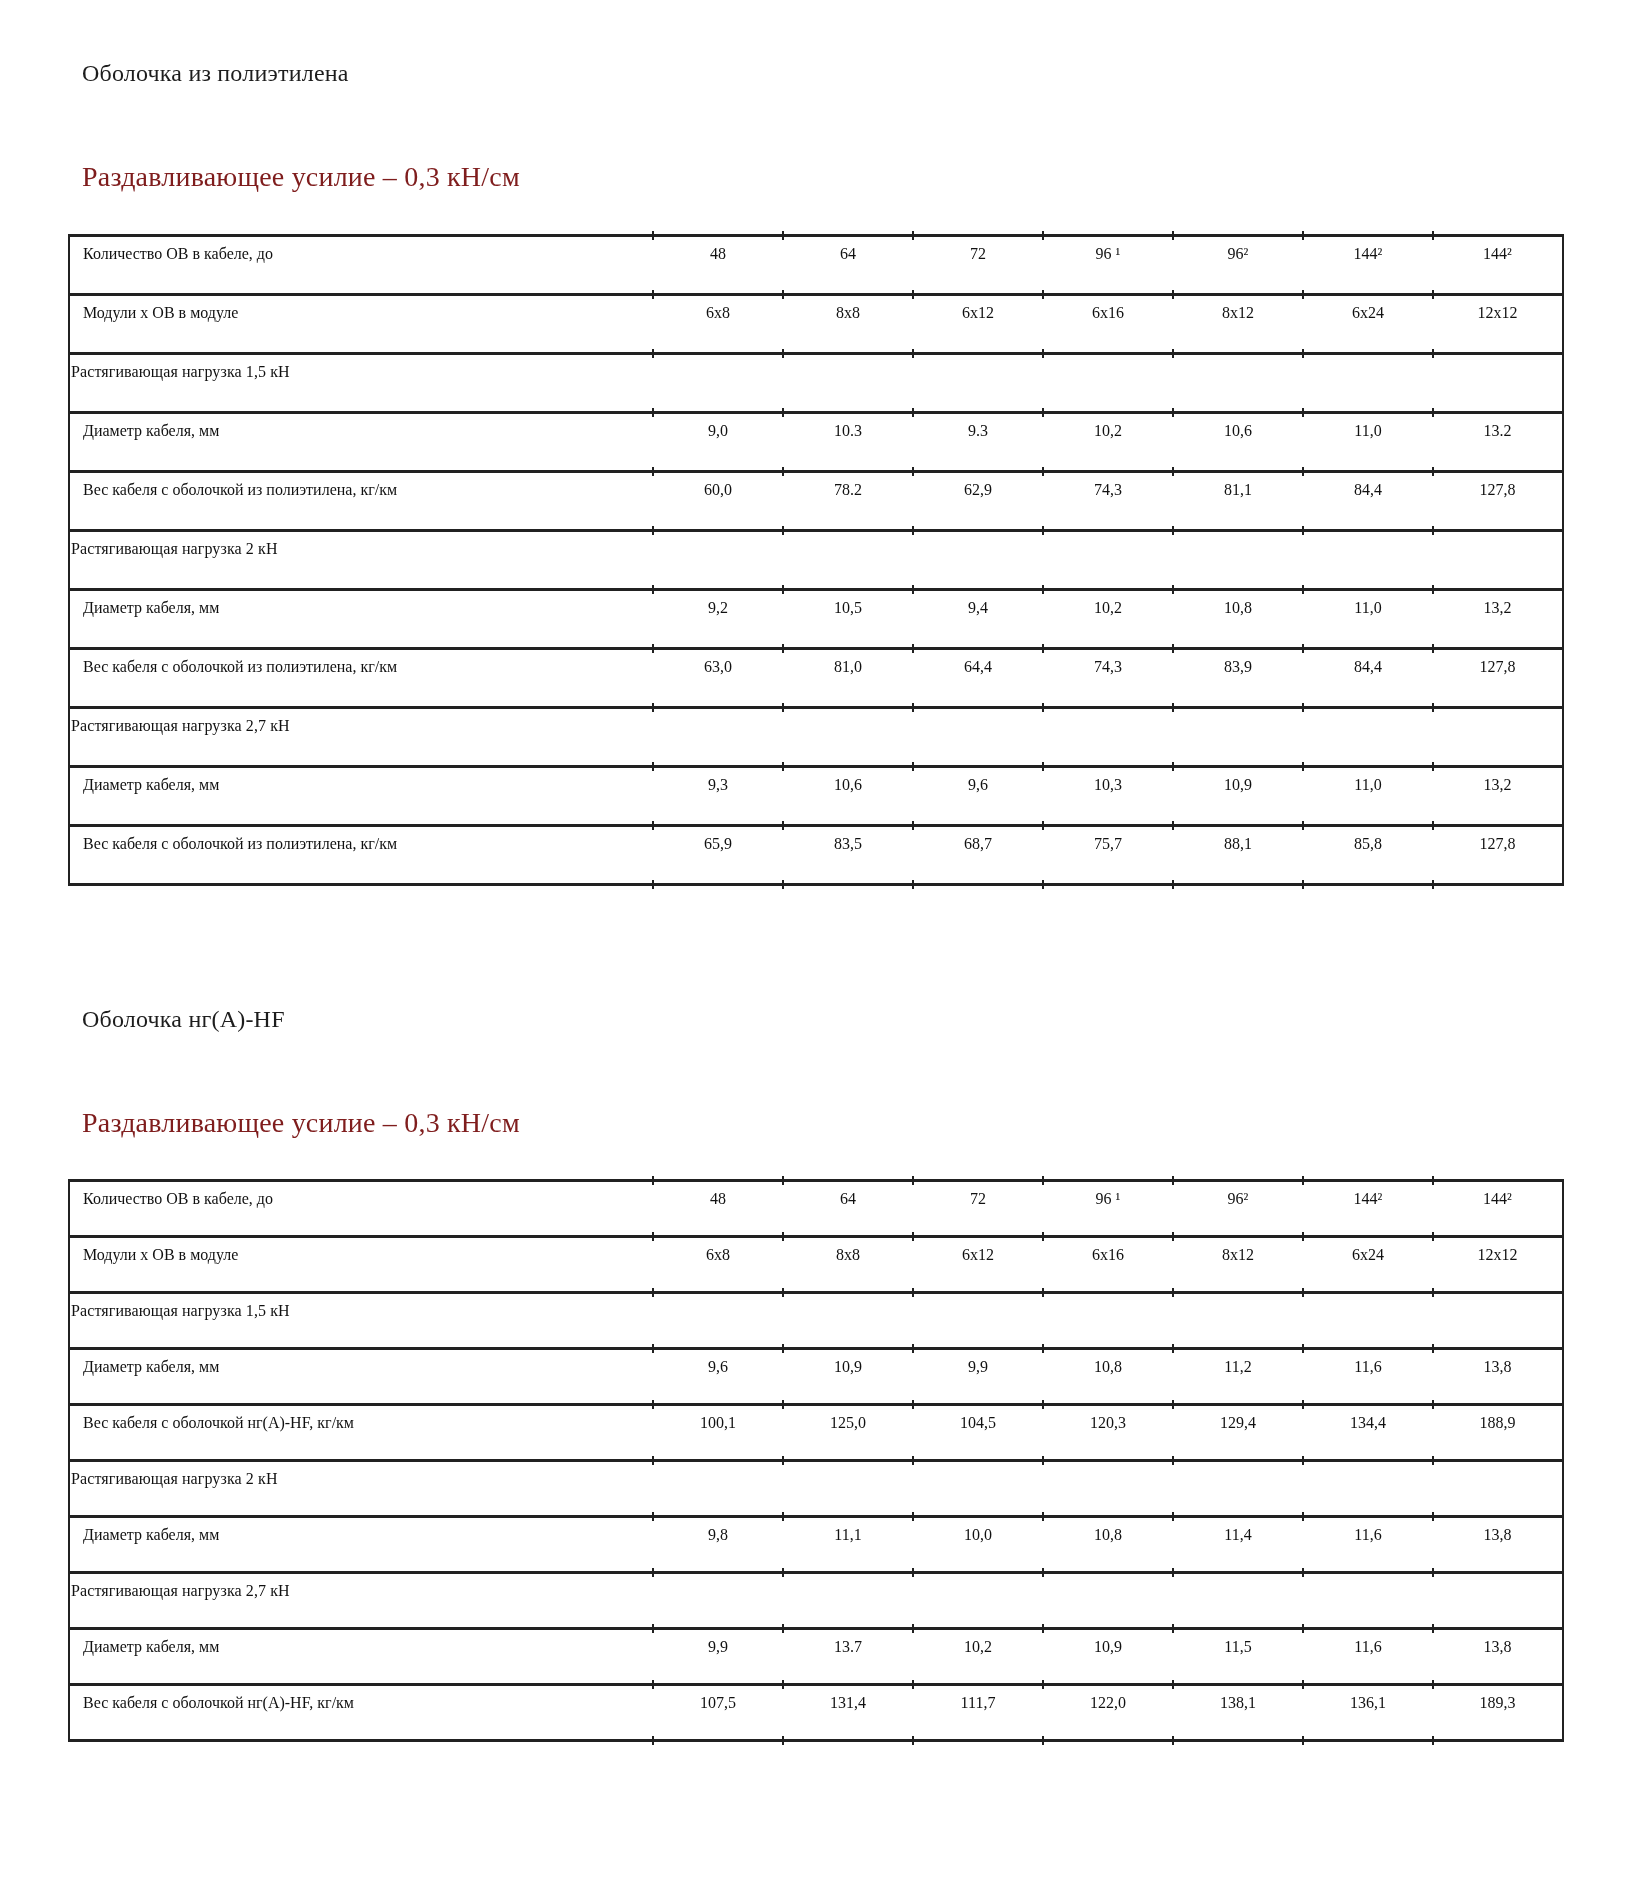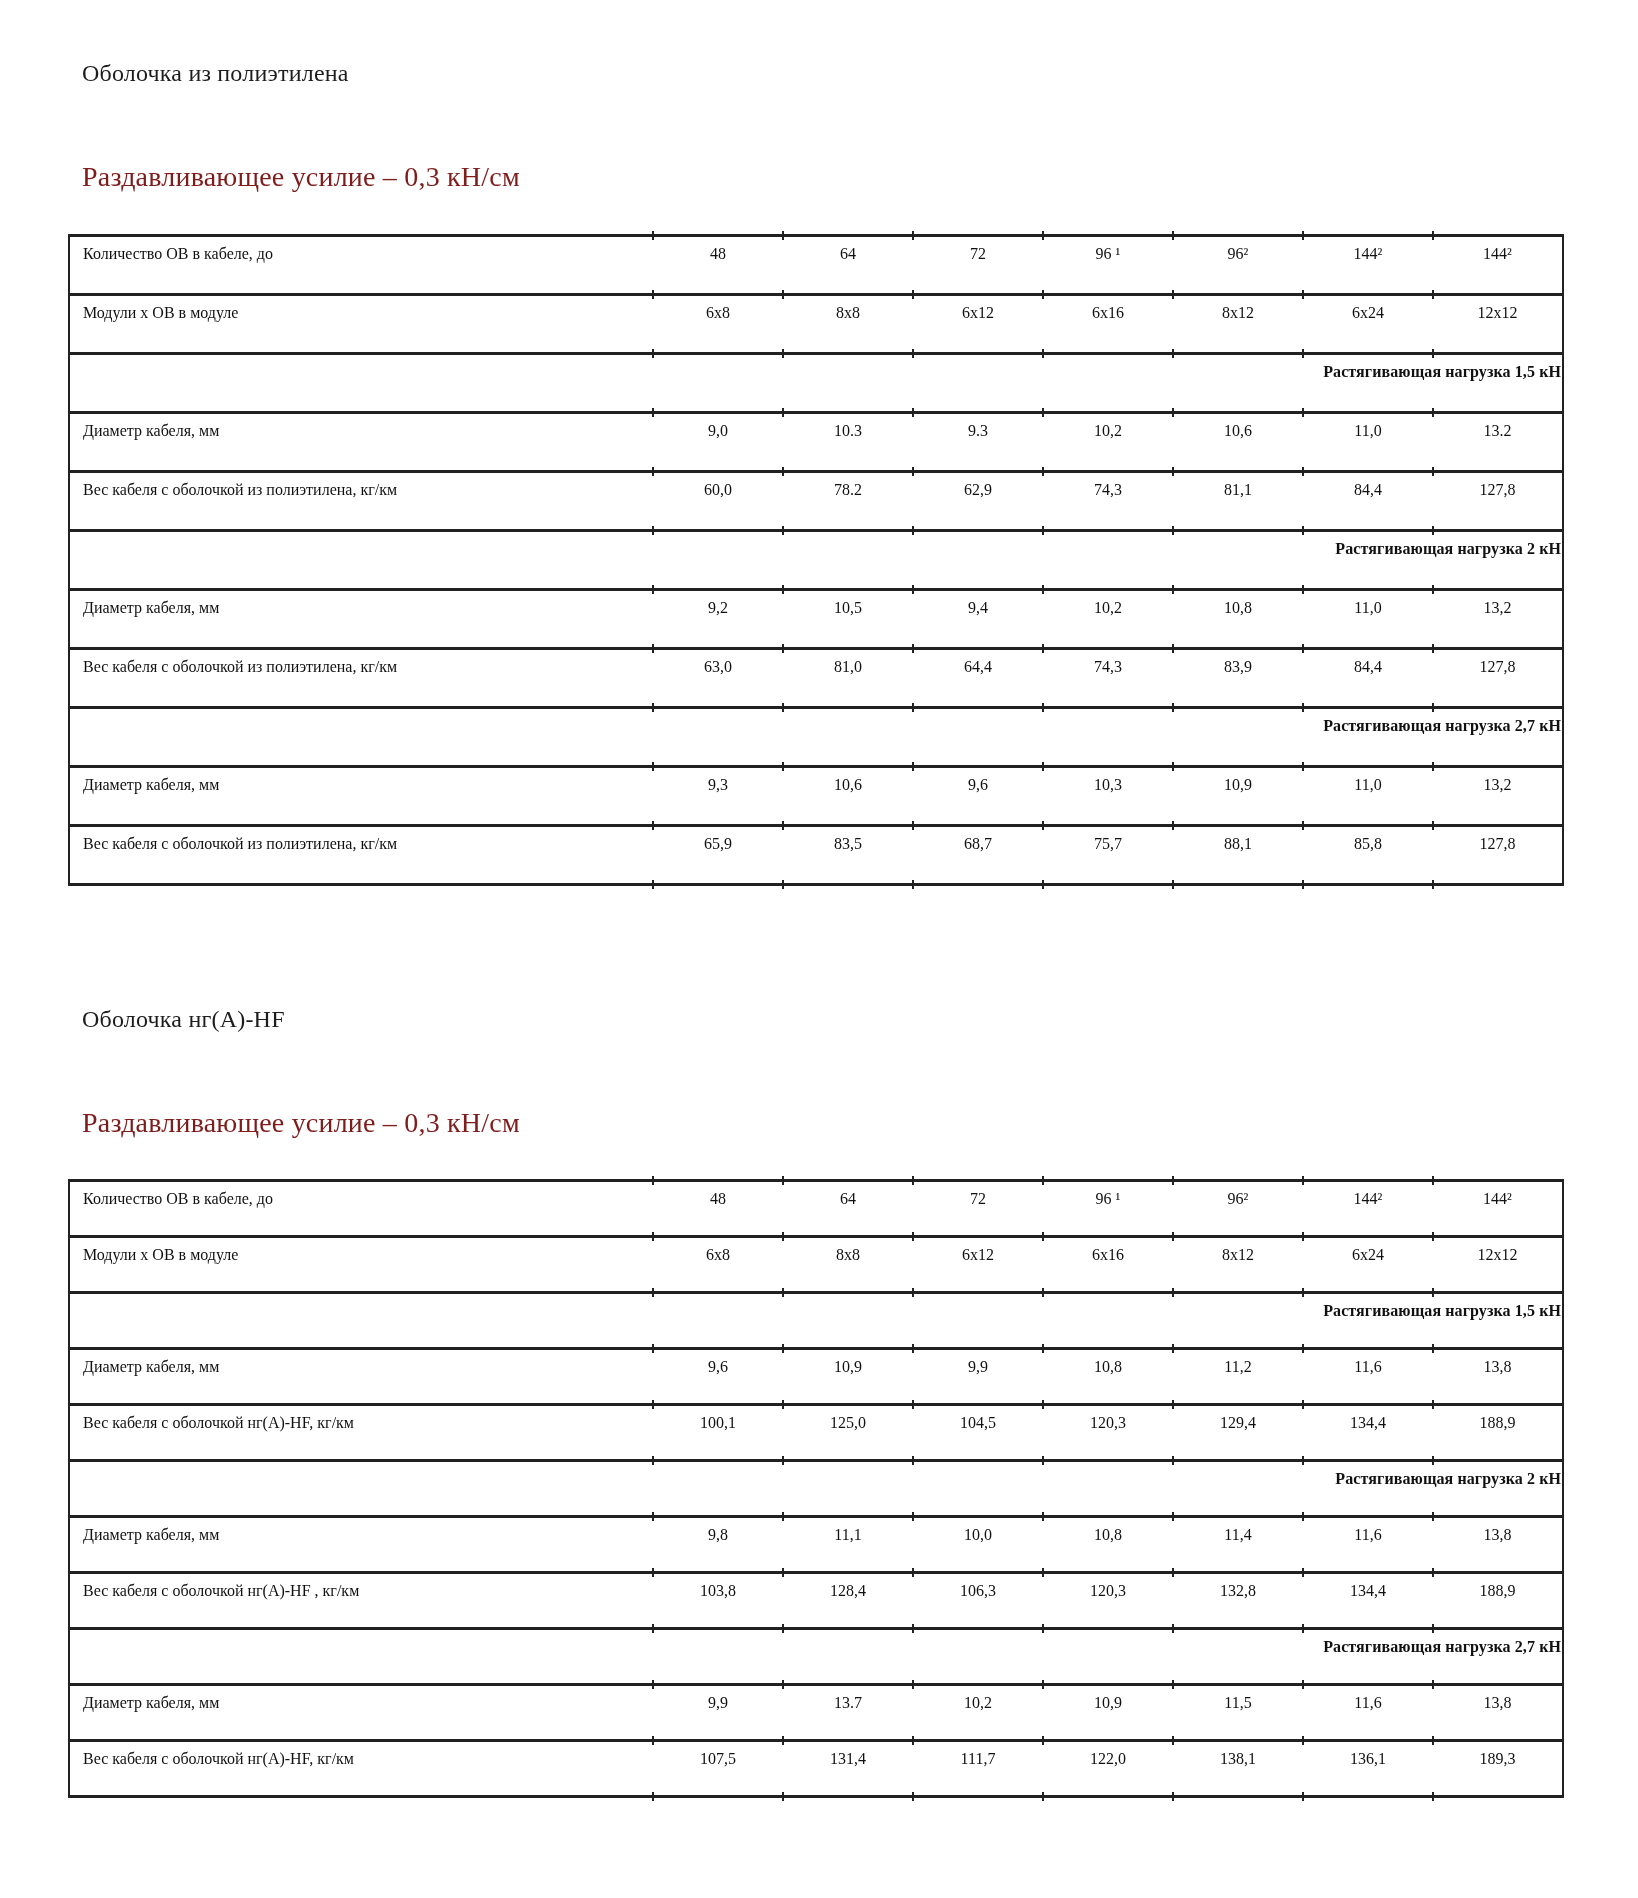--- a/index.html
+++ b/index.html
@@ -79,22 +79,22 @@
     position: absolute;
     left: -1px;
     width: 2px;
     height: 9px;
     background: #212121;
   }
   td.value-cell::before { top: -6px; }
   td.value-cell::after  { bottom: -6px; }
 
   td.section-cell {
-    text-align: right;
-    font-weight: bold;
+    text-align: left;
+    font-weight: normal;
     letter-spacing: 0.1px;
   }
 </style>
 </head>
 <body>
 
 <div class="doc">
 
   <div class="section-block first">
     <h1 class="doc-title">Оболочка из полиэтилена</h1>
@@ -269,30 +269,20 @@
             <td class="label-cell">Диаметр кабеля, мм</td>
             <td class="value-cell">9,8</td>
             <td class="value-cell">11,1</td>
             <td class="value-cell">10,0</td>
             <td class="value-cell">10,8</td>
             <td class="value-cell">11,4</td>
             <td class="value-cell">11,6</td>
             <td class="value-cell">13,8</td>
           </tr>
           <tr>
-            <td class="label-cell">Вес кабеля с оболочкой нг(А)-HF , кг/км</td>
-            <td class="value-cell">103,8</td>
-            <td class="value-cell">128,4</td>
-            <td class="value-cell">106,3</td>
-            <td class="value-cell">120,3</td>
-            <td class="value-cell">132,8</td>
-            <td class="value-cell">134,4</td>
-            <td class="value-cell">188,9</td>
-          </tr>
-          <tr>
             <td colspan="8" class="section-cell">Растягивающая нагрузка 2,7 кН</td>
           </tr>
           <tr>
             <td class="label-cell">Диаметр кабеля, мм</td>
             <td class="value-cell">9,9</td>
             <td class="value-cell">13.7</td>
             <td class="value-cell">10,2</td>
             <td class="value-cell">10,9</td>
             <td class="value-cell">11,5</td>
             <td class="value-cell">11,6</td>

